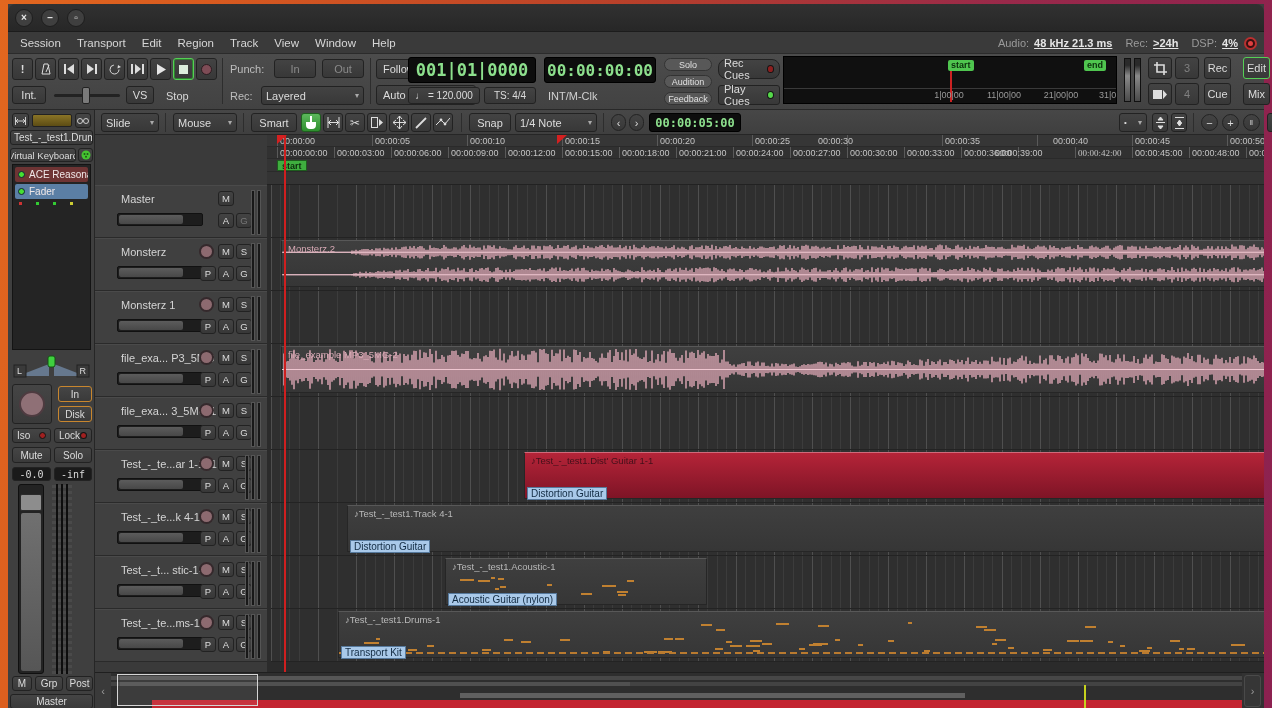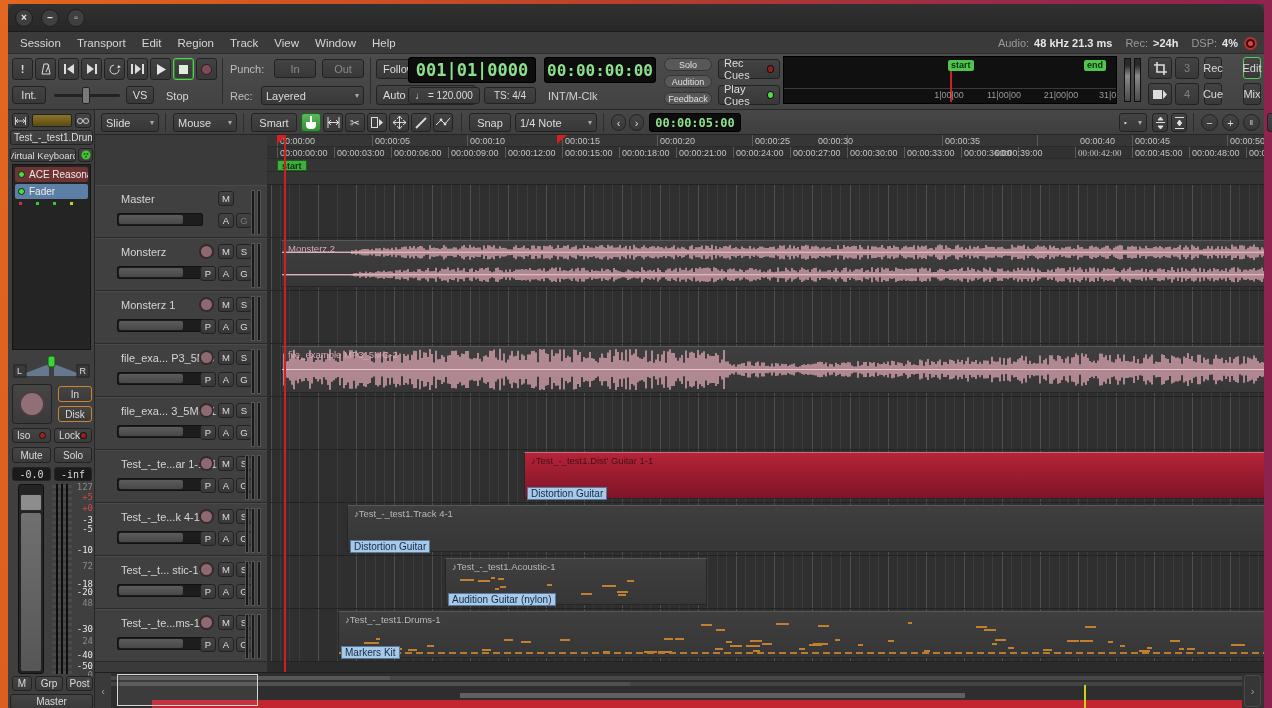--- a/index.html
+++ b/index.html
@@ -17,21 +17,21 @@
     background:#3f3f3f; border:1px solid #1e1e1e; color:#e8e8e8; font-size:10px; font-weight:bold;
     display:flex; align-items:center; justify-content:center; line-height:1; }
   #title-text { position:absolute; left:0; right:0; top:6px; text-align:center;
     font-size:13px; font-weight:bold; color:#f2f2f2; }
   
   #menubar { position:absolute; left:0; top:28px; width:100%; height:22px; background:#3a3a3a;
     border-bottom:1px solid #2b2b2b; display:flex; align-items:center; }
   .menu-item { padding:0 8px; color:#d6d6d6; font-size:11.5px; }
   #menu-status { position:absolute; right:26px; top:0; height:22px; display:flex; align-items:center;
     gap:5px; font-size:11px; }
-  .stat-l { color:#9a9a9a; } .stat-v { color:#e6e6e6; font-weight:bold; }
+  .stat-l { color:#9a9a9a; } .stat-v { color:#e6e6e6; font-weight:bold;text-decoration:underline; }
   #error-led { position:absolute; right:7px; top:5px; width:13px; height:13px; border-radius:50%;
     border:2px solid #b93030; background:#381010; }
   #error-led::after { content:""; position:absolute; left:2px; top:2px; width:5px; height:5px;
     border-radius:50%; background:#e04040; }
   
   #toolbar { position:absolute; left:0; top:50px; width:100%; height:56px;
     background:linear-gradient(#4c4c4c,#424242); border-bottom:1px solid #282828; }
   .btn { background:linear-gradient(#434343,#383838); border:1px solid #222; border-radius:3px;
     color:#dcdcdc; display:flex; align-items:center; justify-content:center; font-size:11px; }
   .tbtn { position:absolute; top:4px; width:21px; height:22px; }
@@ -43,21 +43,21 @@
     display:flex; align-items:center; justify-content:center; }
   .pill { background:#585858; border:1px solid #333; border-radius:7px; color:#e0e0e0;
     font-size:9px; display:flex; align-items:center; justify-content:center; position:absolute; }
   #minimap { position:absolute; left:775px; top:2px; width:334px; height:48px; background:#101010;
     border:1px solid #000; overflow:hidden; }
   .mm-tag { position:absolute; top:3px; height:11px; background:#4fc54f; color:#0c300c;
     font-size:9px; font-weight:bold; padding:0 3px; border-radius:2px; line-height:11px; }
   .mm-tick { position:absolute; bottom:3px; color:#9a9a9a; font-size:9px; }
   #mm-base { position:absolute; left:0; right:0; bottom:14px; height:1px; background:#3a3a3a; }
   .mgrid-btn { position:absolute; width:24px; height:22px; }
-  .mode-btn { position:absolute; width:18px; height:22px; font-size:11px; }
+  .mode-btn { position:absolute; width:27px; height:22px; font-size:11px; }
   
   #editbar { position:absolute; left:87px; top:106px; width:1169px; height:25px;
     background:linear-gradient(#474747,#3f3f3f); border-bottom:1px solid #262626; }
   .ebtn { position:absolute; top:3px; height:19px; }
   .dd { padding:0 4px; justify-content:space-between; }
   .caret { font-size:8px; color:#aaa; margin-left:4px; }
   .esep { position:absolute; top:3px; height:19px; width:1px; background:#2d2d2d; }
   .navbtn { position:absolute; top:4px; width:15px; height:17px; border-radius:8px; font-size:11px; }
   .toolbtn { position:absolute; top:3px; width:20px; height:19px; }
   .tool-active { background:linear-gradient(#5cb85c,#2f8f2f); border-color:#1e601e; }
@@ -240,21 +240,21 @@
     <div class="btn" style="position:absolute; left:476px; top:33px; width:52px; height:17px; font-size:10px;">
         <span>TS: 4/4</span>
       </div>
     <div class="clockbox" style="left:536px; top:3px; width:112px; height:26px; font-size:16px;">00:00:00:00</div>
     <span class="lbl" style="left:540px; top:36px; color:#d0d0d0;">INT/M-Clk</span>
 
     <div class="pill" style="left:656px; top:4px; width:48px; height:13px;">Solo</div>
     <div class="pill" style="left:656px; top:21px; width:48px; height:13px;">Audition</div>
     <div class="pill" style="left:656px; top:38px; width:48px; height:13px;">Feedback</div>
 
-    <div class="btn" style="position:absolute; left:710px; top:5px; width:62px; height:20px; justify-content:space-between; padding:0 5px;">
+    <div class="btn" style="position:absolute; left:710px; top:5px; width:62px; height:20px; justify-content:space-between; padding:0 5px;border-radius:8px;">
       <span>Rec Cues</span>
         <span class="led" style="background:#8c1f1f"></span>
       </div>
     <div class="btn" style="position:absolute; left:710px; top:31px; width:62px; height:20px; justify-content:space-between; padding:0 5px;">
       <span>Play Cues</span>
         <span class="led" style="background:#55d84a"></span>
       </div>
 
     <div id="minimap">
       <div id="mm-base"></div>
@@ -465,37 +465,20 @@
 
     <div style="position:absolute; left:10px; top:374px; width:26px; height:190px; background:#232323; border:1px solid #101010; border-radius:3px;">
       <div style="position:absolute; left:2px; right:2px; top:28px; bottom:2px; background:linear-gradient(#707070,#565656); border-radius:2px;"></div>
       <div style="position:absolute; left:1px; right:1px; top:9px; height:17px; background:#8d8d8d; border:1px solid #2a2a2a; border-radius:2px;"></div>
     </div>
     <div style="position:absolute; left:44px; top:374px; width:20px; height:190px; background:repeating-linear-gradient(0deg,#4a4a4a 0 3px,#3f3f3f 3px 6px);">
       <div style="position:absolute; left:4px; top:0; width:2px; height:100%; background:#0d0d0d;"></div>
       <div style="position:absolute; left:9px; top:0; width:2px; height:100%; background:#0d0d0d;"></div>
       <div style="position:absolute; left:14px; top:0; width:2px; height:100%; background:#0d0d0d;"></div>
     </div>
-    <div id="meter-scale" style="position:absolute; left:66px; top:372px; width:19px; height:196px;">
-        <span class="tone-dim" style="top: 0px;">127</span>
-        <span class="tone-red" style="top: 10px;">+5</span>
-        <span class="tone-red" style="top: 21px;">+0</span>
-        <span class="tone-lit" style="top: 33px;">-3</span>
-        <span class="tone-lit" style="top: 42px;">-5</span>
-        <span class="tone-lit" style="top: 63px;">-10</span>
-        <span class="tone-dim" style="top: 79px;">72</span>
-        <span class="tone-lit" style="top: 97px;">-18</span>
-        <span class="tone-lit" style="top: 105px;">-20</span>
-        <span class="tone-dim" style="top: 116px;">48</span>
-        <span class="tone-lit" style="top: 142px;">-30</span>
-        <span class="tone-dim" style="top: 154px;">24</span>
-        <span class="tone-lit" style="top: 168px;">-40</span>
-        <span class="tone-lit" style="top: 179px;">-50</span>
-        <span class="tone-dim" style="top: 188px;">0</span>
-      </div>
     <div class="sbtn" style="left:4px; top:566px; width:20px; height:15px;">M</div>
     <div class="sbtn" style="left:27px; top:566px; width:28px; height:15px;">Grp</div>
     <div class="sbtn" style="left:58px; top:566px; width:27px; height:15px;">Post</div>
     <div class="sbtn" style="left:2px; top:584px; width:83px; height:15px;">Master</div>
   </div>
 
   <div style="position:absolute; left:87px; top:131px; width:172px; height:50px; background:#383838; border-bottom:1px solid #262626;">
     <div class="rlabel" style="top:1px">Mins:Secs</div>
     <div class="rlabel" style="top:13px">Timecode</div>
     <div class="rlabel" style="top:25px">Range Markers</div>
@@ -644,21 +627,21 @@
         <div class="rtick" style="left: 298px;">00:00:15</div>
         <div class="rline" style="left: 390px;"></div>
         <div class="rtick" style="left: 393px;">00:00:20</div>
         <div class="rline" style="left: 485px;"></div>
         <div class="rtick" style="left: 488px;">00:00:25</div>
         <div class="rline" style="left: 580px;"></div>
         <div class="rtick" style="left: 551px;">00:00:30</div>
         <div class="rline" style="left: 675px;"></div>
         <div class="rtick" style="left: 678px;">00:00:35</div>
         <div class="rline" style="left: 770px;"></div>
-        <div class="rtick" style="left: 813px;">00:00:40</div>
+        <div class="rtick" style="left: 786px;">00:00:40</div>
         <div class="rline" style="left: 865px;"></div>
         <div class="rtick" style="left: 868px;">00:00:45</div>
         <div class="rline" style="left: 960px;"></div>
         <div class="rtick" style="left: 963px;">00:00:50</div>
       </div>
     <div class="ruler-row" style="top:12px; height:12px; background:#313131; border-bottom:1px solid #2a2a2a;" id="ruler-timecode">
         <div class="rline" style="left: 10px;"></div>
         <div class="rtick" style="left: 13px;">00:00:00:00</div>
         <div class="rline" style="left: 67px;"></div>
         <div class="rtick" style="left: 70px;">00:00:03:00</div>
@@ -745,21 +728,21 @@
             <div style="position:absolute; left:49px; top:29px; width:4px; height:2px; background:#c08030;"></div>
             <div style="position:absolute; left:32px; top:21px; width:12px; height:2px; background:#c08030;"></div>
             <div style="position:absolute; left:52px; top:19px; width:6px; height:2px; background:#c08030;"></div>
             <div style="position:absolute; left:156px; top:26px; width:14px; height:2px; background:#c08030;"></div>
             <div style="position:absolute; left:14px; top:20px; width:14px; height:2px; background:#c08030;"></div>
             <div style="position:absolute; left:54px; top:27px; width:6px; height:2px; background:#c08030;"></div>
             <div style="position:absolute; left:171px; top:32px; width:11px; height:2px; background:#c08030;"></div>
             <div style="position:absolute; left:135px; top:34px; width:11px; height:2px; background:#c08030;"></div>
             <div style="position:absolute; left:181px; top:21px; width:7px; height:2px; background:#c08030;"></div>
             <div style="position:absolute; left:45px; top:18px; width:4px; height:2px; background:#c08030;"></div>
-      <div class="badge">Audition Guitar (nylon)</div>
+      <div class="badge">Acoustic Guitar (nylon)</div>
           </div>
         </div>
         <div class="trow grid" style="top: 474px;">
           <div class="region" style="left:67px; width:928px;">
       <div class="rg-name">♪Test_-_test1.Drums-1</div>
             <div style="position:absolute; left:37px; top:26px; width:4px; height:2px; background:#c08030;"></div>
             <div style="position:absolute; left:25px; top:30px; width:15px; height:2px; background:#c08030;"></div>
             <div style="position:absolute; left:88px; top:33px; width:7px; height:2px; background:#c08030;"></div>
             <div style="position:absolute; left:325px; top:26px; width:9px; height:2px; background:#c08030;"></div>
             <div style="position:absolute; left:407px; top:33px; width:14px; height:2px; background:#c08030;"></div>
@@ -802,21 +785,21 @@
             <div style="position:absolute; left:800px; top:38px; width:11px; height:2px; background:#c08030;"></div>
             <div style="position:absolute; left:0; right:0; bottom:3px; height:2px; background:repeating-linear-gradient(90deg,#b97a2f 0 7px,transparent 7px 11px);"></div>
             <div style="position:absolute; left:746px; top:14px; width:11px; height:2px; background:#c08030;"></div>
             <div style="position:absolute; left:362px; top:12px; width:11px; height:2px; background:#c08030;"></div>
             <div style="position:absolute; left:569px; top:10px; width:4px; height:2px; background:#c08030;"></div>
             <div style="position:absolute; left:645px; top:17px; width:12px; height:2px; background:#c08030;"></div>
             <div style="position:absolute; left:377px; top:17px; width:9px; height:2px; background:#c08030;"></div>
             <div style="position:absolute; left:479px; top:13px; width:11px; height:2px; background:#c08030;"></div>
             <div style="position:absolute; left:437px; top:11px; width:13px; height:2px; background:#c08030;"></div>
             <div style="position:absolute; left:637px; top:14px; width:11px; height:2px; background:#c08030;"></div>
-      <div class="badge">Markers Kit</div>
+      <div class="badge">Transport Kit</div>
           </div>
         </div>
       </div>
   </div>
   <div id="playhead"></div>
 
   <div id="summary">
     <div class="arrowstrip" style="left:0;">
         <span id="sum-larr">‹</span>
       </div>

